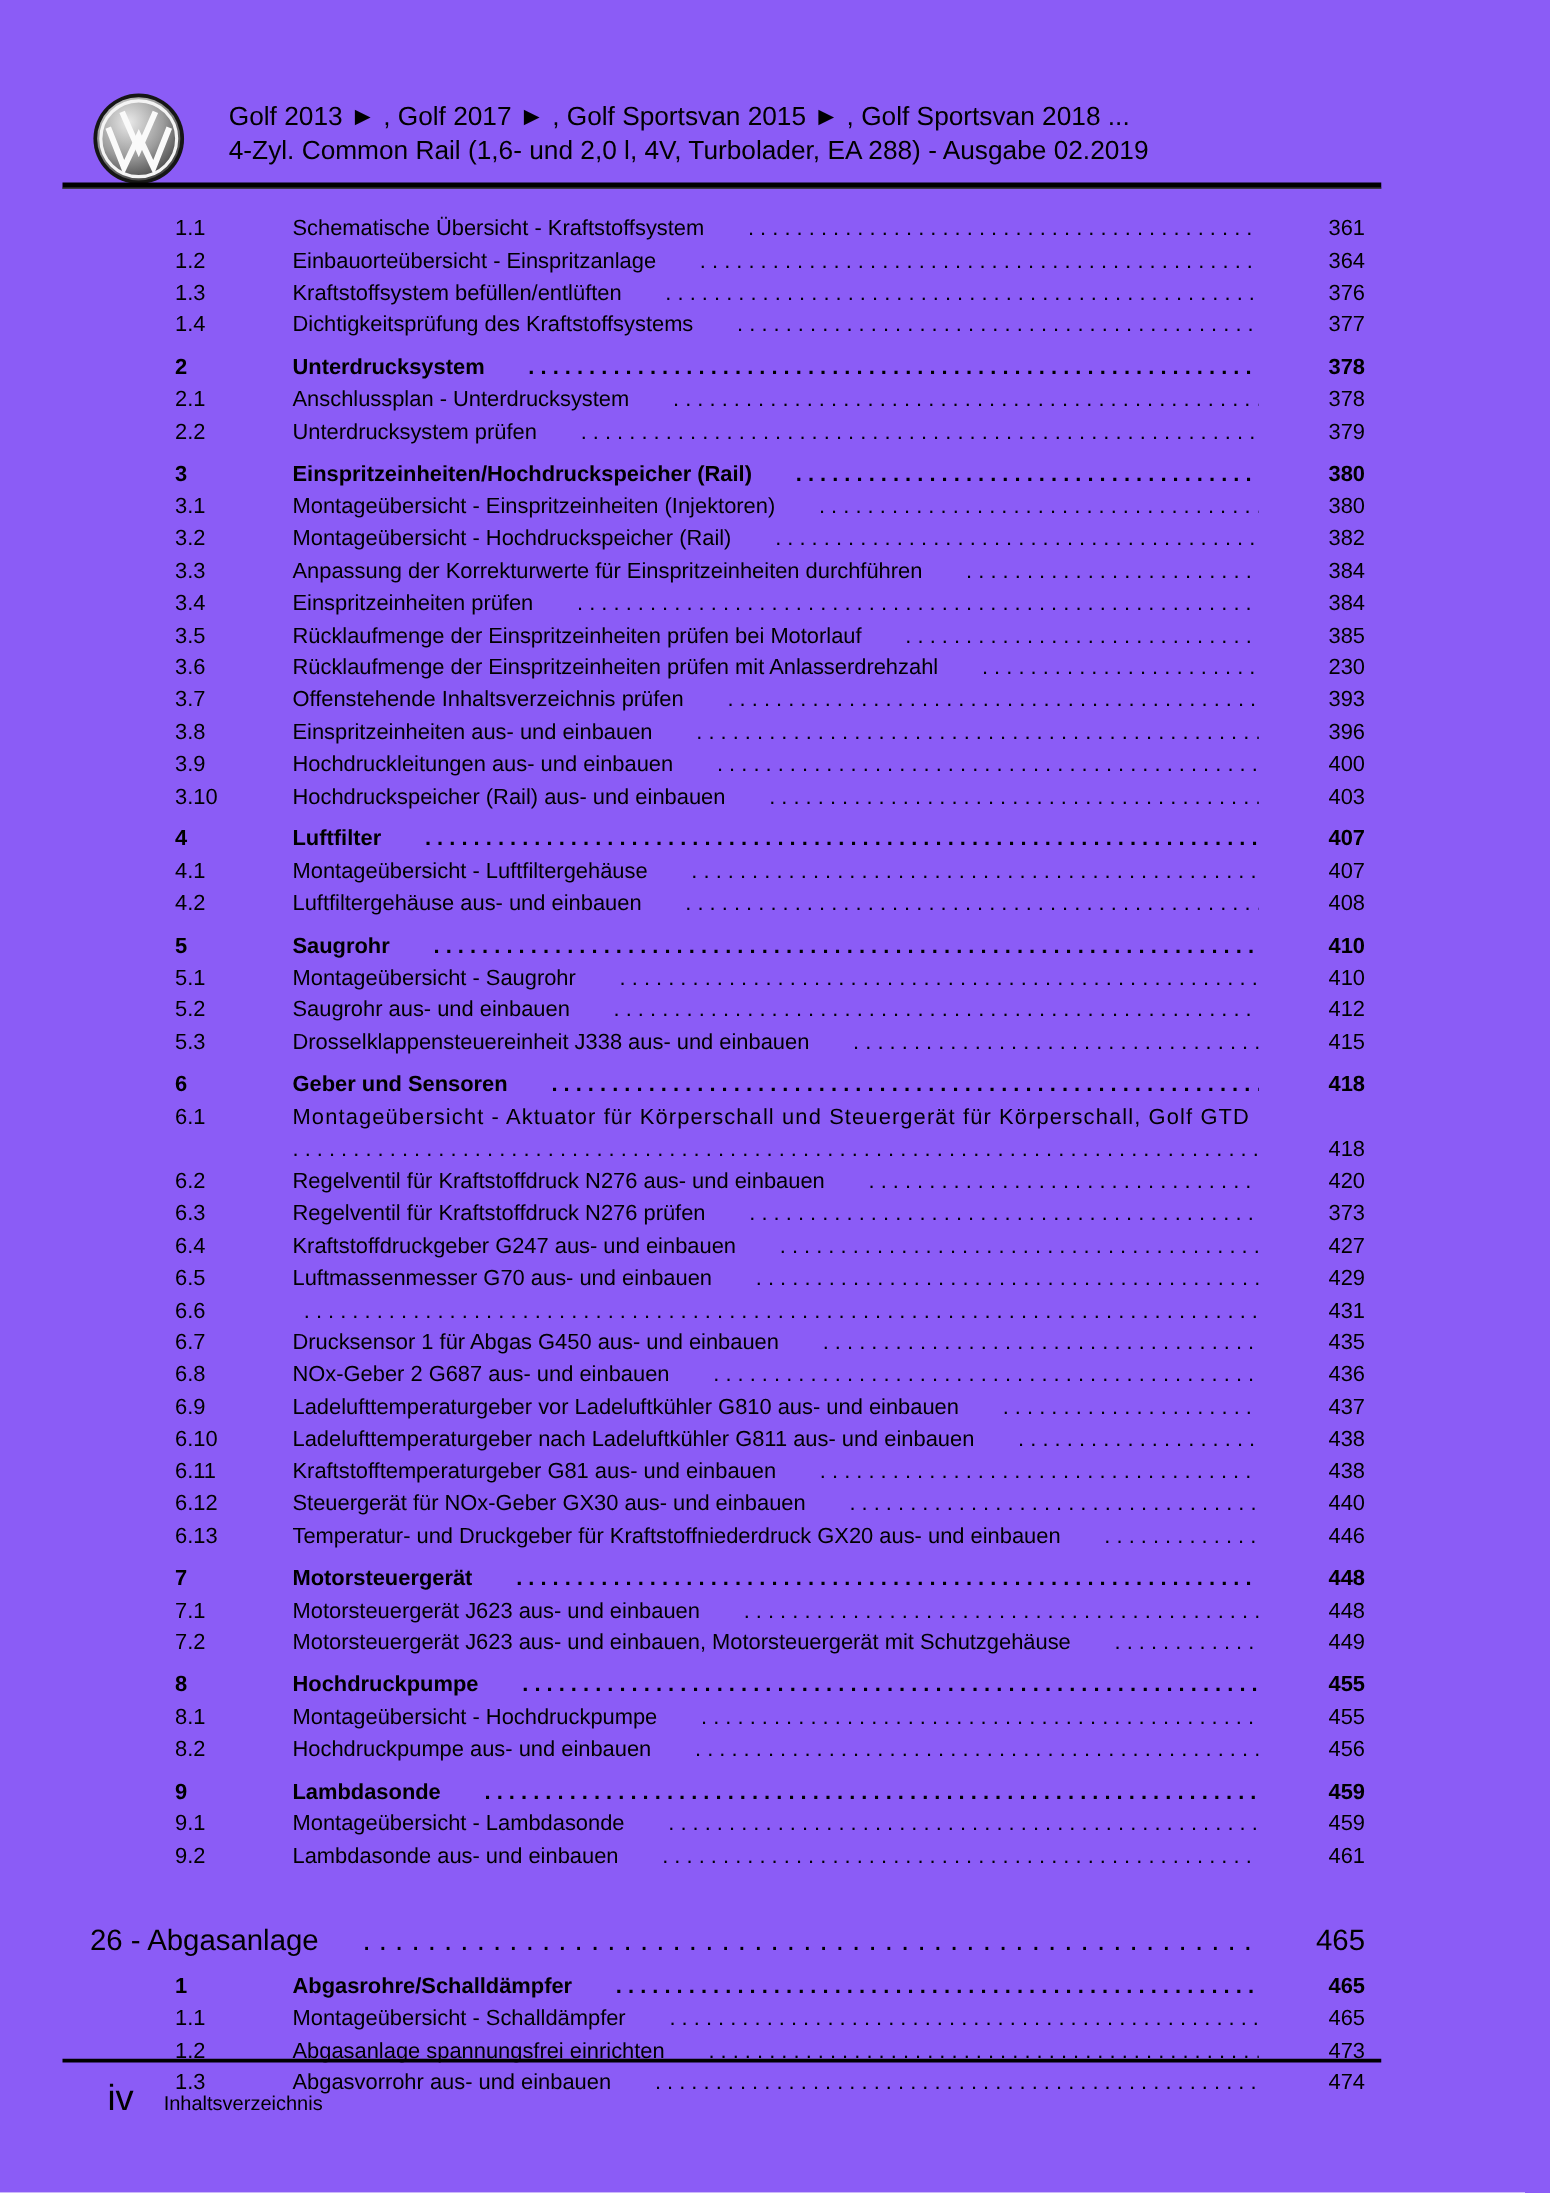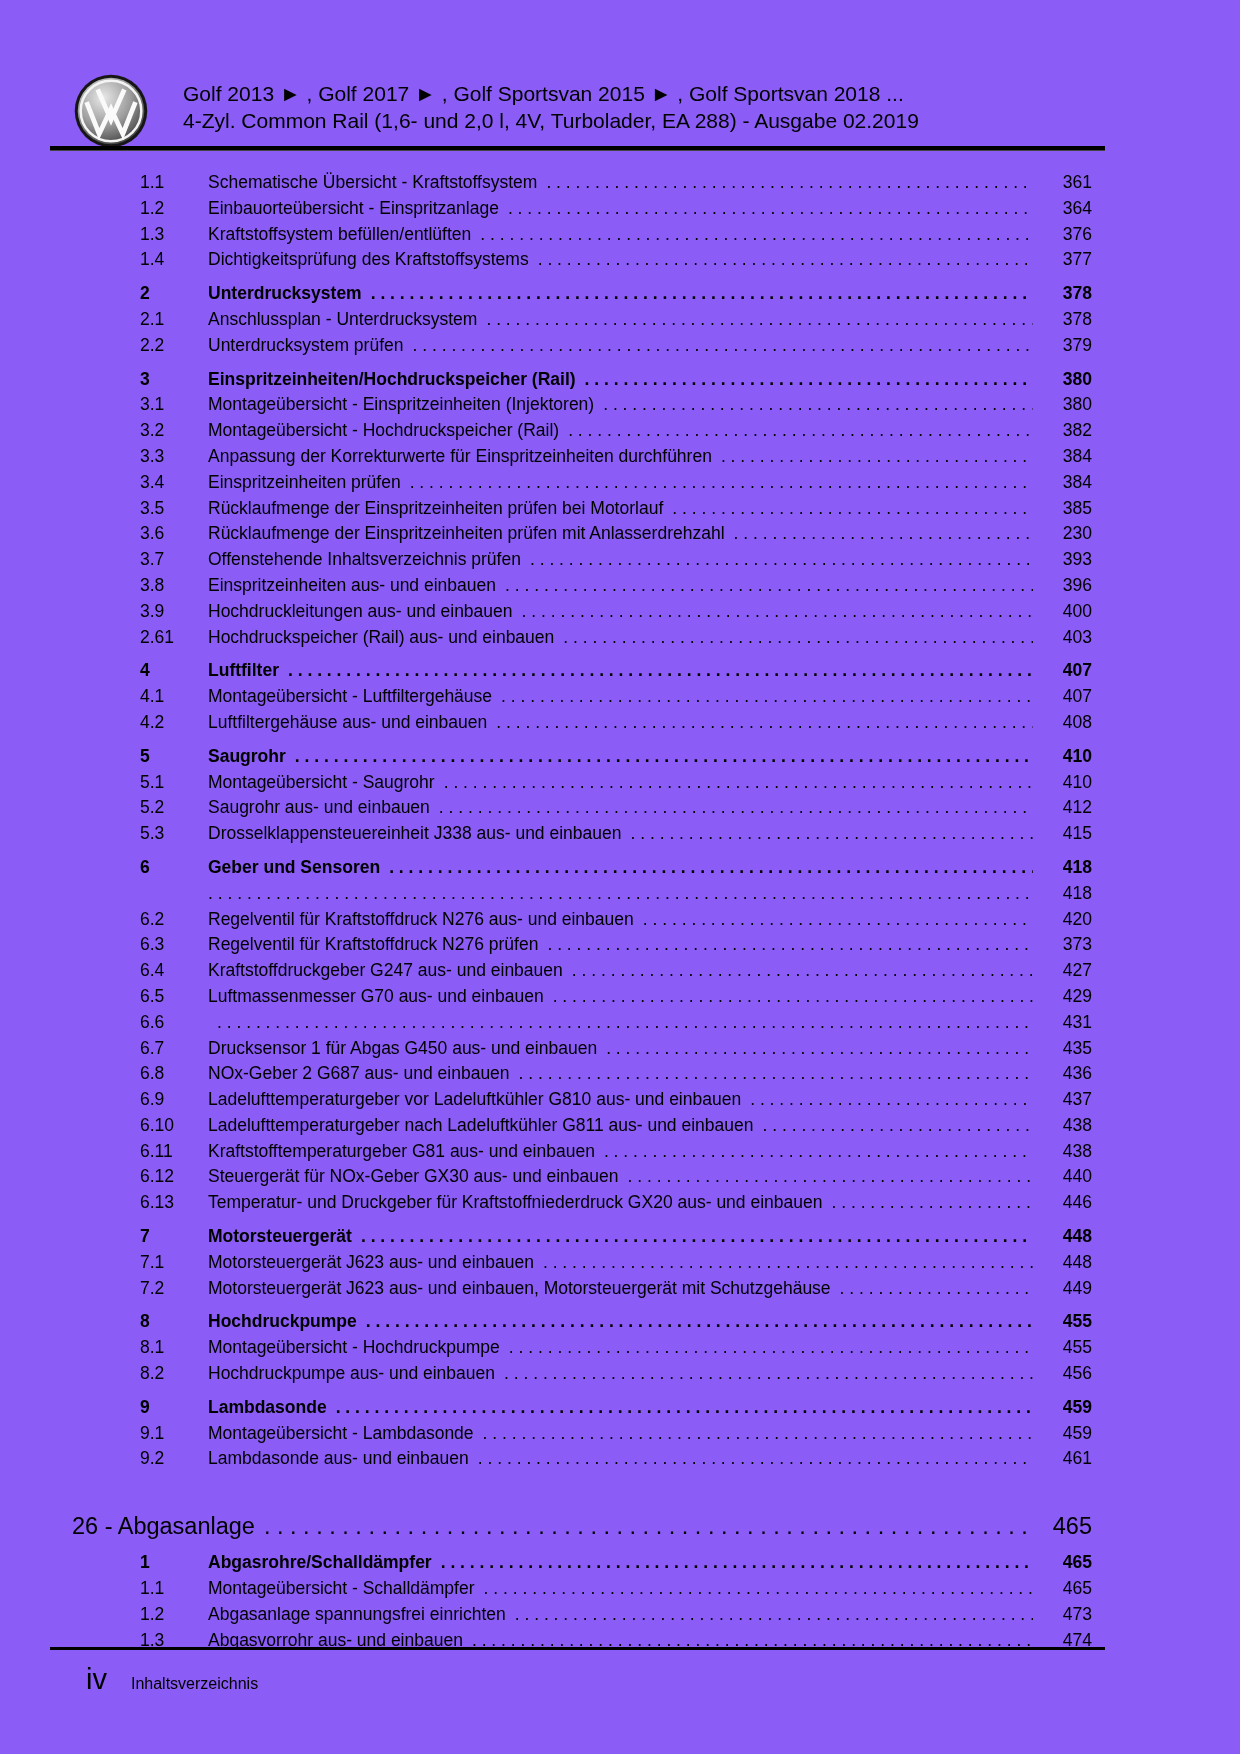--- a/index.html
+++ b/index.html
@@ -20,21 +20,21 @@
   .header-rule{
     position:absolute;left:50px;top:146px;width:1055px;height:4px;
     background:#000;
     border-bottom:1px solid #444;
   }
   
   .toc{
     position:absolute;left:140px;top:170px;width:952px;
     font-size:17.5px;line-height:25.8px;
   }
-  .toc-row{display:flex;align-items:flex-end;}
+  .toc-row{display:flex;align-items:flex-end;gap:26px;}
   .toc-row .num{flex:0 0 68px;}
   .toc-row .title{flex:0 0 auto;white-space:nowrap;}
   .toc-row .dots{
     flex:1 1 auto;overflow:hidden;white-space:nowrap;
     margin-left:9px;margin-right:3px;min-width:0;
   }
   .toc-row .dots::after{
     content:". . . . . . . . . . . . . . . . . . . . . . . . . . . . . . . . . . . . . . . . . . . . . . . . . . . . . . . . . . . . . . . . . . . . . . . . . . . . . . . . . . . . . . . . . . . . . . . . . . . . . . . . . . . . . . . . ";
   }
   .toc-row .pagenum{flex:0 0 56px;text-align:right;}
@@ -180,21 +180,21 @@
     <span class="dots"></span>
     <span class="pagenum">396</span>
   </div>
       <div class="toc-row sub">
     <span class="num">3.9</span>
     <span class="title">Hochdruckleitungen aus- und einbauen</span>
     <span class="dots"></span>
     <span class="pagenum">400</span>
   </div>
       <div class="toc-row sub">
-    <span class="num">2.61</span>
+    <span class="num">3.10</span>
     <span class="title">Hochdruckspeicher (Rail) aus- und einbauen</span>
     <span class="dots"></span>
     <span class="pagenum">403</span>
   </div>
       <div class="toc-row section">
     <span class="num">4</span>
     <span class="title">Luftfilter</span>
     <span class="dots"></span>
     <span class="pagenum">407</span>
   </div>
@@ -232,20 +232,25 @@
     <span class="num">5.3</span>
     <span class="title">Drosselklappensteuereinheit J338 aus- und einbauen</span>
     <span class="dots"></span>
     <span class="pagenum">415</span>
   </div>
       <div class="toc-row section">
     <span class="num">6</span>
     <span class="title">Geber und Sensoren</span>
     <span class="dots"></span>
     <span class="pagenum">418</span>
+  </div>
+      <div class="toc-row sub wrap-first">
+    <span class="num">6.1</span>
+    <span class="title">Montageübersicht - Aktuator für Körperschall und Steuergerät für Körperschall, Golf GTD</span>
+
   </div>
       <div class="toc-row sub wrap-cont">
     <span class="num"></span>
 
     <span class="dots"></span>
     <span class="pagenum">418</span>
   </div>
       <div class="toc-row sub">
     <span class="num">6.2</span>
     <span class="title">Regelventil für Kraftstoffdruck N276 aus- und einbauen</span>

